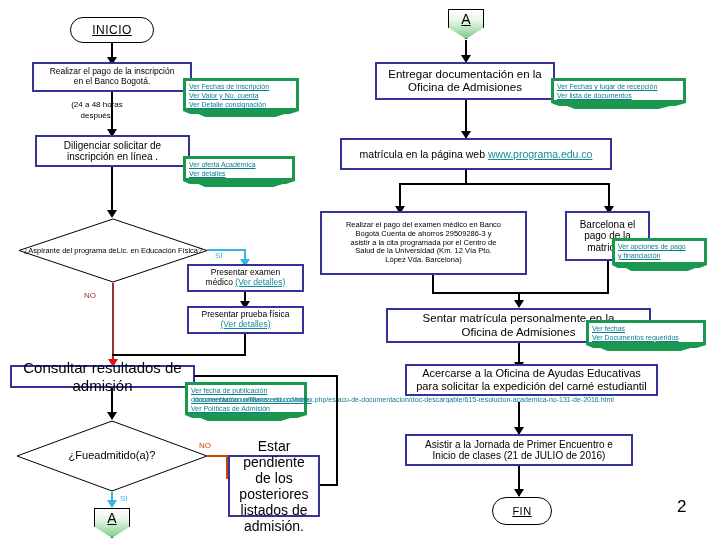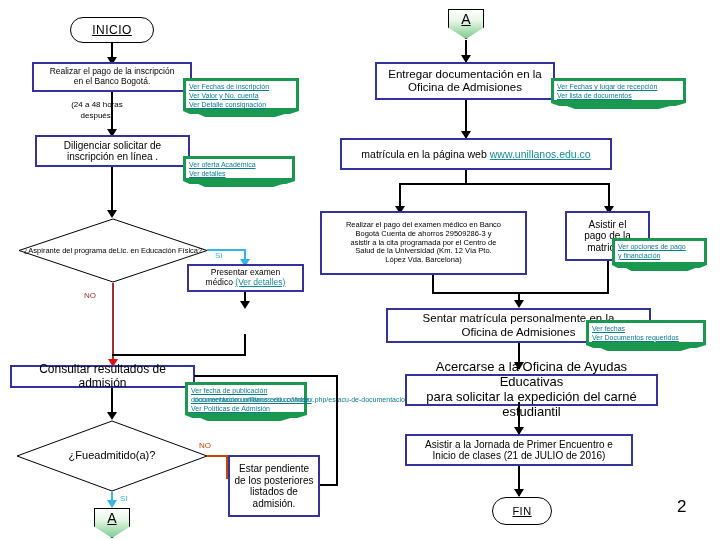--- a/index.html
+++ b/index.html
@@ -134,29 +134,35 @@
   <div class="abs proc" style="left:187px;top:264px;width:117px;height:28px;font-size:8.5px;">
     <div>
       <div>Presentar examen</div>
       <div><span>médico  </span><span class="lnk">(Ver detalles)</span></div>
     </div>
   </div>
 
   <div class="ln" style="left:244px;top:292px;width:2px;height:14px;"></div>
   <div class="arw down" style="left:240px;top:301px;"></div>
 
+  <div class="abs proc" style="left:187px;top:306px;width:117px;height:28px;font-size:8.5px;">
+    <div>
+      <div>Presentar prueba física</div>
+      <div><span class="lnk">(Ver detalles)</span></div>
+    </div>
+  </div>
 
   <div class="ln red" style="left:112px;top:283px;width:2px;height:82px;"></div>
   <div class="elab no" style="left:84px;top:291px;">NO</div>
   <div class="arw down red" style="left:108px;top:359px;"></div>
 
   <div class="ln" style="left:244px;top:334px;width:2px;height:22px;"></div>
   <div class="ln" style="left:112px;top:354px;width:134px;height:2px;"></div>
 
-  <div class="abs proc" style="left:10px;top:365px;width:185px;height:23px;font-size:12px;">
+  <div class="abs proc" style="left:10px;top:365px;width:185px;height:23px;font-size:15px;">
     <div>Consultar resultados de admisión</div>
   </div>
 
   <div class="abs note" style="left:185px;top:382px;width:122px;height:33px;">
     <div>Ver fecha de  publicación</div>
     <div>documentacion.unillanos.edu.co/index.</div>
     <div>Ver Políticas de Admisión</div>
   </div>
   <div class="tail" style="left:185px;top:415px;width:122px;height:3px;clip-path:polygon(0 0,100% 0,92% 100%,6% 100%);"></div>
   <div class="tail" style="left:198px;top:417px;width:96px;height:4px;clip-path:polygon(0 0,100% 0,86% 100%,10% 100%);"></div>
@@ -175,21 +181,21 @@
       <div>admitido(a)?</div>
     </div>
   </div>
 
   <div class="ln orange" style="left:206px;top:455px;width:22px;height:2px;"></div>
   <div class="ln orange" style="left:226px;top:455px;width:2px;height:24px;"></div>
   <div class="ln orange" style="left:226px;top:477px;width:16px;height:2px;"></div>
   <div class="arw right orange" style="left:234px;top:473px;"></div>
   <div class="elab no2" style="left:199px;top:441px;">NO</div>
 
-  <div class="abs proc" style="left:228px;top:455px;width:92px;height:62px;font-size:10px;">
+  <div class="abs proc" style="left:228px;top:455px;width:92px;height:62px;font-size:14px;">
     <div>
       <div>Estar pendiente</div>
       <div>de los posteriores</div>
       <div>listados de</div>
       <div>admisión.</div>
     </div>
   </div>
 
   <div class="ln" style="left:320px;top:484px;width:18px;height:2px;"></div>
   <div class="ln" style="left:336px;top:375px;width:2px;height:111px;"></div>
@@ -221,21 +227,21 @@
     <div>Ver lista de documentos</div>
   </div>
   <div class="tail" style="left:551px;top:103px;width:135px;height:3px;clip-path:polygon(0 0,100% 0,92% 100%,6% 100%);"></div>
   <div class="tail" style="left:564px;top:105px;width:110px;height:4px;clip-path:polygon(0 0,100% 0,86% 100%,10% 100%);"></div>
 
   <div class="ln" style="left:465px;top:100px;width:2px;height:38px;"></div>
   <div class="arw down" style="left:461px;top:131px;"></div>
 
   <div class="abs proc" style="left:340px;top:138px;width:272px;height:32px;font-size:10.5px;">
     <div>
-      <div><span>matrícula en la página web </span><span class="lnk">www.unillanos.edu.co</span></div>
+      <div><span>matrícula en la página web </span><span class="lnk">www.programa.edu.co</span></div>
     </div>
   </div>
 
   <div class="ln" style="left:465px;top:170px;width:2px;height:14px;"></div>
   <div class="ln" style="left:400px;top:183px;width:210px;height:2px;"></div>
   <div class="ln" style="left:399px;top:183px;width:2px;height:28px;"></div>
   <div class="ln" style="left:608px;top:183px;width:2px;height:28px;"></div>
   <div class="arw down" style="left:395px;top:206px;"></div>
   <div class="arw down" style="left:604px;top:206px;"></div>
 
@@ -244,21 +250,21 @@
       <div>Realizar el pago del examen médico en Banco</div>
       <div>Bogotá Cuenta de ahorros 29509286-3  y</div>
       <div>asistir a la cita programada por el Centro de</div>
       <div>Salud de la Universidad (Km. 12 Vía Pto.</div>
       <div>López Vda. Barcelona)</div>
     </div>
   </div>
 
   <div class="abs proc" style="left:565px;top:211px;width:85px;height:50px;font-size:10px;">
     <div>
-      <div>Asistir el</div>
+      <div>Barcelona el</div>
       <div>pago de la</div>
       <div>matricula</div>
     </div>
   </div>
 
   <div class="abs note" style="left:612px;top:238px;width:95px;height:27px;">
     <div>Ver opciones de pago</div>
     <div>y financiación</div>
   </div>
   <div class="tail" style="left:612px;top:265px;width:95px;height:3px;clip-path:polygon(0 0,100% 0,92% 100%,6% 100%);"></div>
@@ -280,21 +286,21 @@
   <div class="abs note" style="left:586px;top:320px;width:120px;height:25px;">
     <div>Ver fechas</div>
     <div>Ver Documentos requeridos</div>
   </div>
   <div class="tail" style="left:586px;top:345px;width:120px;height:3px;clip-path:polygon(0 0,100% 0,92% 100%,6% 100%);"></div>
   <div class="tail" style="left:598px;top:347px;width:96px;height:4px;clip-path:polygon(0 0,100% 0,86% 100%,10% 100%);"></div>
 
   <div class="ln" style="left:518px;top:343px;width:2px;height:26px;"></div>
   <div class="arw down" style="left:514px;top:362px;"></div>
 
-  <div class="abs proc" style="left:405px;top:374px;width:253px;height:32px;font-size:13px;">
+  <div class="abs proc" style="left:405px;top:364px;width:253px;height:32px;font-size:11px;">
     <div>
       <div>Acercarse a la Oficina de Ayudas Educativas</div>
       <div>para solicitar la expedición del carné estudiantil</div>
     </div>
   </div>
 
   <div class="ln" style="left:518px;top:402px;width:2px;height:32px;"></div>
   <div class="arw down" style="left:514px;top:427px;"></div>
 
   <div class="abs proc" style="left:405px;top:434px;width:228px;height:32px;font-size:10px;">

